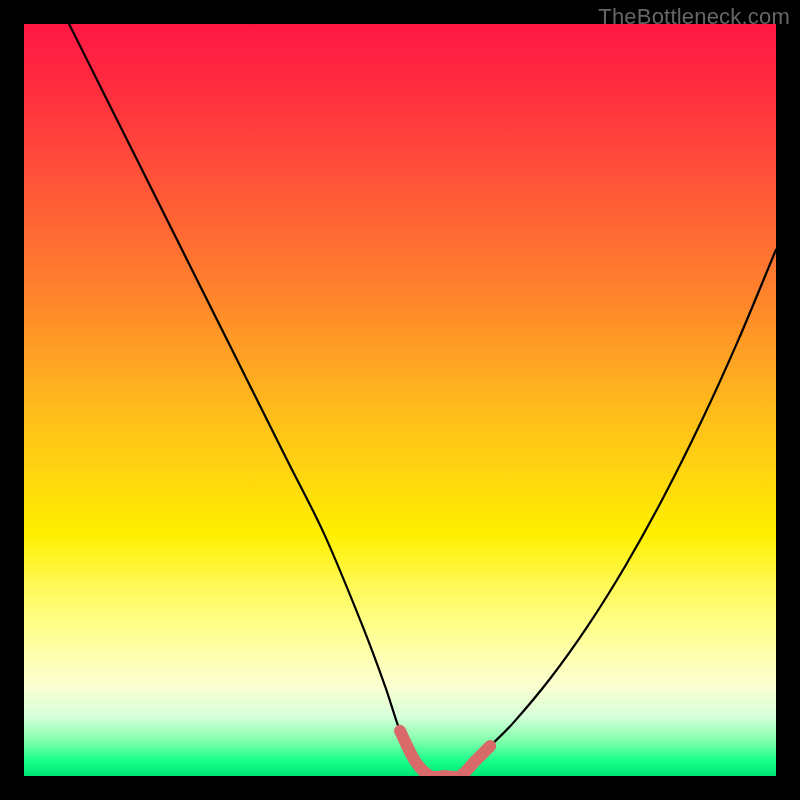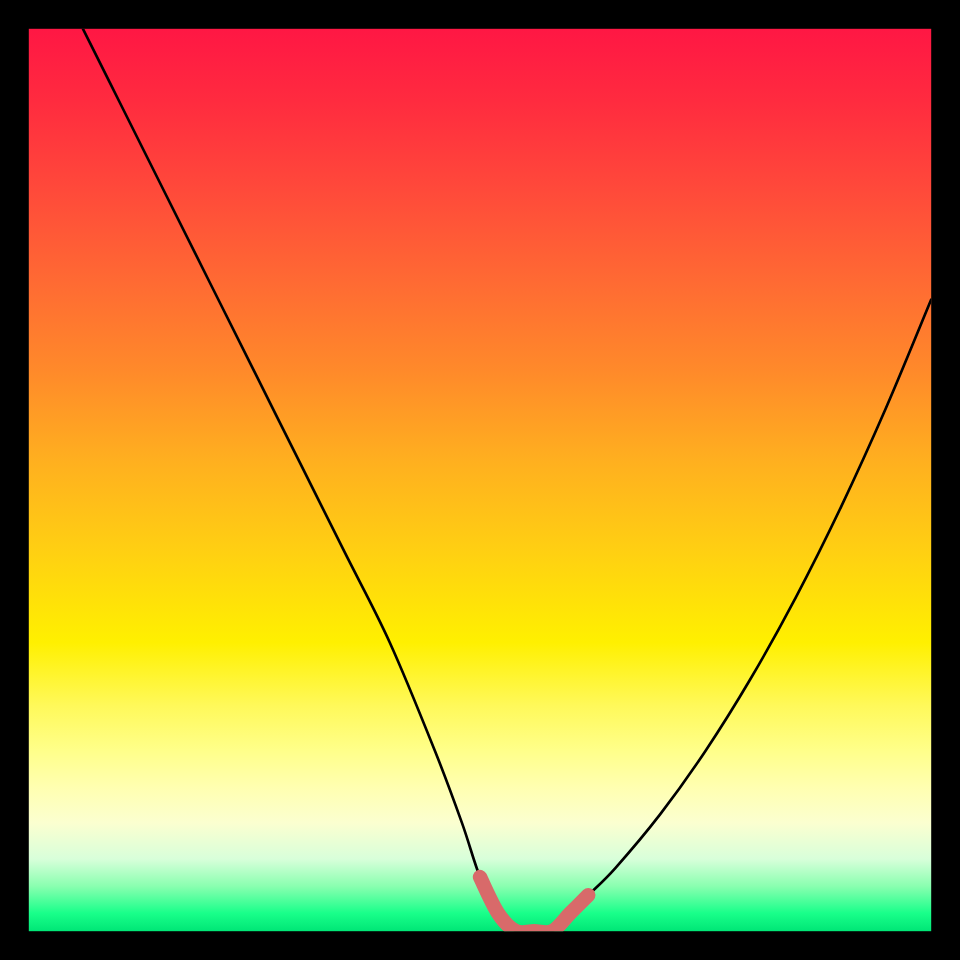--- a/index.html
+++ b/index.html
@@ -57,19 +57,20 @@
     left: 0;
     top: 0;
     width: 752px;
     height: 752px;
   }
 </style>
 </head>
 <body>
 
 <div class="container">
+  <div class="watermark">TheBottleneck.com</div>
   <div class="plot-area">
     <svg class="curve" viewBox="0 0 752 752" preserveAspectRatio="none">
       <path id="main-path" fill="none" stroke="#000000" stroke-width="2.2" stroke-linecap="round" d="M 45.12 0 C 50.13333333333333 10.026666666666662, 63.92 37.599999999999966, 75.2 60.15999999999997 C 86.48 82.71999999999997, 100.26666666666667 110.29333333333334, 112.8 135.36 C 125.33333333333333 160.4266666666667, 137.86666666666667 185.4933333333334, 150.4 210.56000000000006 C 162.93333333333334 235.62666666666672, 175.46666666666667 260.6933333333333, 188 285.76 C 200.53333333333333 310.82666666666665, 213.06666666666666 335.8933333333333, 225.6 360.96 C 238.13333333333333 386.02666666666664, 250.66666666666666 411.09333333333336, 263.2 436.16 C 275.73333333333335 461.2266666666667, 288.26666666666665 483.7866666666667, 300.8 511.36 C 313.33333333333337 538.9333333333334, 328.3733333333334 576.5333333333333, 338.40000000000003 601.6 C 348.4266666666667 626.6666666666667, 354.6933333333333 644.2133333333334, 360.96 661.76 C 367.22666666666663 679.3066666666666, 370.9866666666667 694.3466666666667, 376 706.88 C 381.0133333333333 719.4133333333333, 386.0266666666667 729.44, 391.04 736.96 C 396.05333333333334 744.48, 401.0666666666667 749.4933333333333, 406.08000000000004 752 C 411.09333333333336 754.5066666666667, 416.10666666666674 752, 421.12000000000006 752 C 426.1333333333334 752, 431.14666666666665 754.5066666666667, 436.15999999999997 752 C 441.1733333333333 749.4933333333333, 446.18666666666667 741.9733333333334, 451.2 736.96 C 456.2133333333333 731.9466666666667, 459.97333333333336 728.1866666666666, 466.24 721.92 C 472.50666666666666 715.6533333333333, 478.77333333333337 710.64, 488.8 699.36 C 498.82666666666665 688.08, 513.8666666666667 670.5333333333333, 526.4 654.24 C 538.9333333333333 637.9466666666667, 551.4666666666667 620.4000000000001, 564 601.6 C 576.5333333333333 582.8, 589.0666666666667 562.7466666666667, 601.6 541.4399999999999 C 614.1333333333333 520.1333333333332, 626.6666666666666 497.5733333333333, 639.1999999999999 473.76 C 651.7333333333332 449.94666666666666, 664.2666666666668 424.88, 676.8000000000001 398.56 C 689.3333333333334 372.24, 701.8666666666667 344.6666666666667, 714.4 315.84000000000003 C 726.9333333333333 287.0133333333334, 745.7333333333333 240.64000000000001, 752 225.60000000000002"></path>
       <path id="highlight-path" fill="none" stroke="#d86a6a" stroke-width="12" stroke-linecap="round" stroke-linejoin="round" d="M 376 706.88 C 378.50666666666666 711.8933333333333, 386.0266666666667 729.44, 391.04 736.96 C 396.05333333333334 744.48, 401.0666666666667 749.4933333333333, 406.08000000000004 752 C 411.09333333333336 754.5066666666667, 416.10666666666674 752, 421.12000000000006 752 C 426.1333333333334 752, 431.14666666666665 754.5066666666667, 436.15999999999997 752 C 441.1733333333333 749.4933333333333, 446.18666666666667 741.9733333333334, 451.2 736.96 C 456.2133333333333 731.9466666666667, 463.73333333333335 724.4266666666666, 466.24 721.92"></path>
     </svg>
   </div>
 </div>
 
 </body></html>

